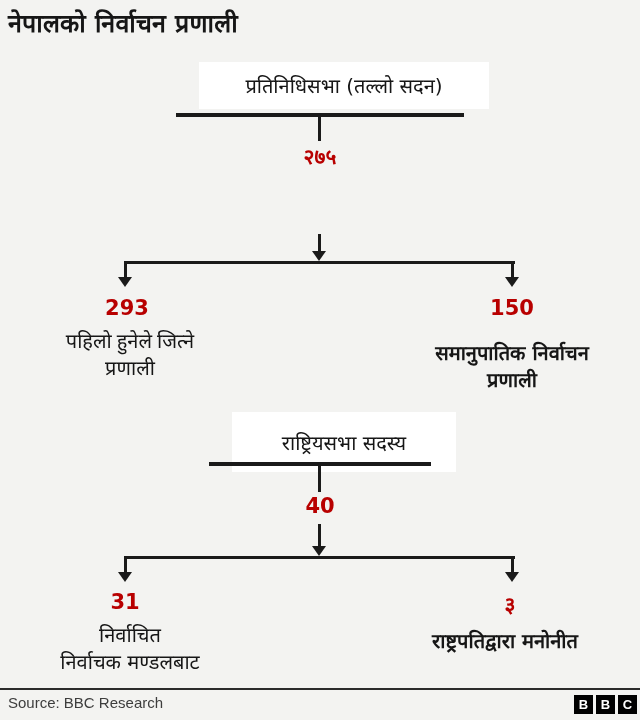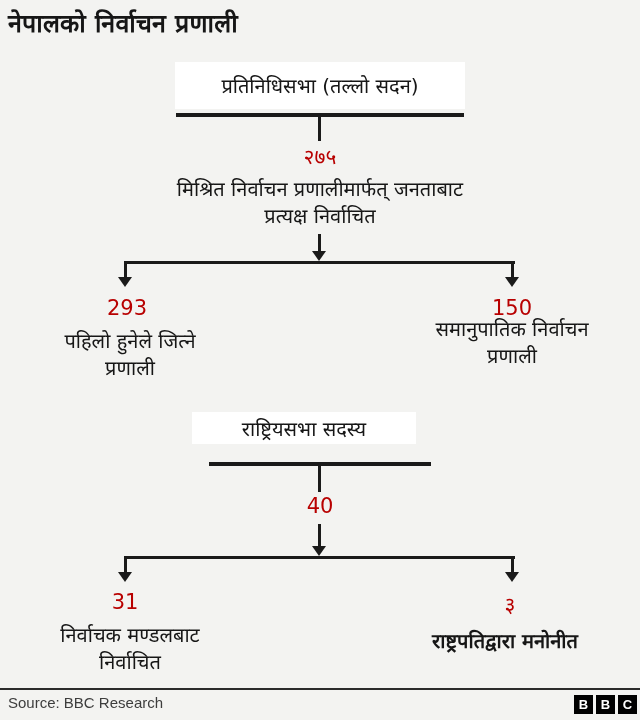--- a/index.html
+++ b/index.html
@@ -13,34 +13,34 @@
   }
   .abs{position:absolute;}
   .page-title{
     left:8px;top:5px;width:620px;
     font-size:25px;font-weight:bold;color:#161616;
     letter-spacing:0.2px;
   }
   .node-box{
     background:#ffffff;
     display:flex;align-items:center;justify-content:center;
-    font-size:20px;color:#161616;text-align:center;
+    font-size:20px;color:#161616;text-align:center;margin-left:24px;
   }
   .h-rule{background:#1a1a1a;height:4px;}
   .h-line{background:#1a1a1a;height:3px;}
   .v-line{background:#1a1a1a;width:3px;}
   .arrow-down{
     width:0;height:0;
     border-left:7px solid transparent;
     border-right:7px solid transparent;
     border-top:10px solid #1a1a1a;
   }
   .num{
     width:160px;text-align:center;
-    font-size:21px;font-weight:normal;color:#b80000;
+    font-size:21px;font-weight:bold;color:#b80000;
   }
   .body-text{
     text-align:center;font-size:20px;line-height:27px;color:#161616;
   }
   .footer-rule{left:0;top:688px;width:640px;height:2px;background:#2b2b2b;}
   .source-text{left:8px;top:694px;font-size:15px;color:#3d3d3d;font-family:"Liberation Sans",sans-serif;}
   .bbc-logo{left:574px;top:695px;display:flex;gap:3px;}
   .bbc-block{
     width:19px;height:19px;background:#000000;
     display:flex;align-items:center;justify-content:center;
@@ -56,49 +56,45 @@
   <div class="abs page-title">नेपालको निर्वाचन प्रणाली</div>
 
   <div class="abs node-box" style="left:175px;top:62px;width:290px;height:47px;">
     <span>प्रतिनिधिसभा (तल्लो सदन)</span>
   </div>
   <div class="abs h-rule" style="left:176px;top:113px;width:288px;"></div>
   <div class="abs v-line" style="left:318px;top:117px;height:24px;"></div>
 
   <div class="abs num" style="left:240px;top:142px;">२७५</div>
 
-  <div class="abs body-text" style="left:100px;top:176px;width:440px;">
-    <div>मिश्रित निर्वाचन प्रणालीमार्फत् जनताबाट</div>
-    <div>प्रत्यक्ष निर्वाचित</div>
-  </div>
 
   <div class="abs v-line" style="left:318px;top:234px;height:18px;"></div>
   <div class="abs arrow-down" style="left:312px;top:251px;"></div>
 
   <div class="abs h-line" style="left:124px;top:261px;width:391px;"></div>
 
   <div class="abs v-line" style="left:124px;top:261px;height:17px;"></div>
   <div class="abs arrow-down" style="left:118px;top:277px;"></div>
 
   <div class="abs v-line" style="left:511px;top:261px;height:17px;"></div>
   <div class="abs arrow-down" style="left:505px;top:277px;"></div>
 
   <div class="abs num" style="left:47px;top:296px;">293</div>
   <div class="abs num" style="left:432px;top:296px;">150</div>
 
-  <div class="abs body-text" style="left:10px;top:328px;width:240px;">
+  <div class="abs body-text" style="left:10px;top:328px;width:240px;font-family:Liberation Serif, serif;">
     <div>पहिलो हुनेले जित्ने</div>
     <div>प्रणाली</div>
   </div>
-  <div class="abs body-text" style="left:392px;top:316px;width:240px;">
+  <div class="abs body-text" style="left:392px;top:340px;width:240px;font-weight:bold;">
     <div>समानुपातिक निर्वाचन</div>
     <div>प्रणाली</div>
   </div>
 
-  <div class="abs node-box" style="left:192px;top:412px;width:224px;height:32px;">
+  <div class="abs node-box" style="left:208px;top:412px;width:224px;height:60px;">
     <span>राष्ट्रियसभा सदस्य</span>
   </div>
   <div class="abs h-rule" style="left:209px;top:462px;width:222px;"></div>
   <div class="abs v-line" style="left:318px;top:466px;height:26px;"></div>
 
   <div class="abs num" style="left:240px;top:494px;">40</div>
 
   <div class="abs v-line" style="left:318px;top:524px;height:23px;"></div>
   <div class="abs arrow-down" style="left:312px;top:546px;"></div>
 
@@ -107,22 +103,22 @@
   <div class="abs v-line" style="left:124px;top:556px;height:17px;"></div>
   <div class="abs arrow-down" style="left:118px;top:572px;"></div>
 
   <div class="abs v-line" style="left:511px;top:556px;height:17px;"></div>
   <div class="abs arrow-down" style="left:505px;top:572px;"></div>
 
   <div class="abs num" style="left:45px;top:590px;">31</div>
   <div class="abs num" style="left:430px;top:590px;">३</div>
 
   <div class="abs body-text" style="left:10px;top:622px;width:240px;">
+    <div>निर्वाचित</div>
     <div>निर्वाचक मण्डलबाट</div>
-    <div>निर्वाचित</div>
   </div>
   <div class="abs body-text" style="left:385px;top:628px;width:240px;font-weight:bold;">
     <div>राष्ट्रपतिद्वारा मनोनीत</div>
   </div>
 
   <div class="abs footer-rule"></div>
   <div class="abs source-text">Source: BBC Research</div>
   <div class="abs bbc-logo">
     <div class="bbc-block">B</div>
     <div class="bbc-block">B</div>

